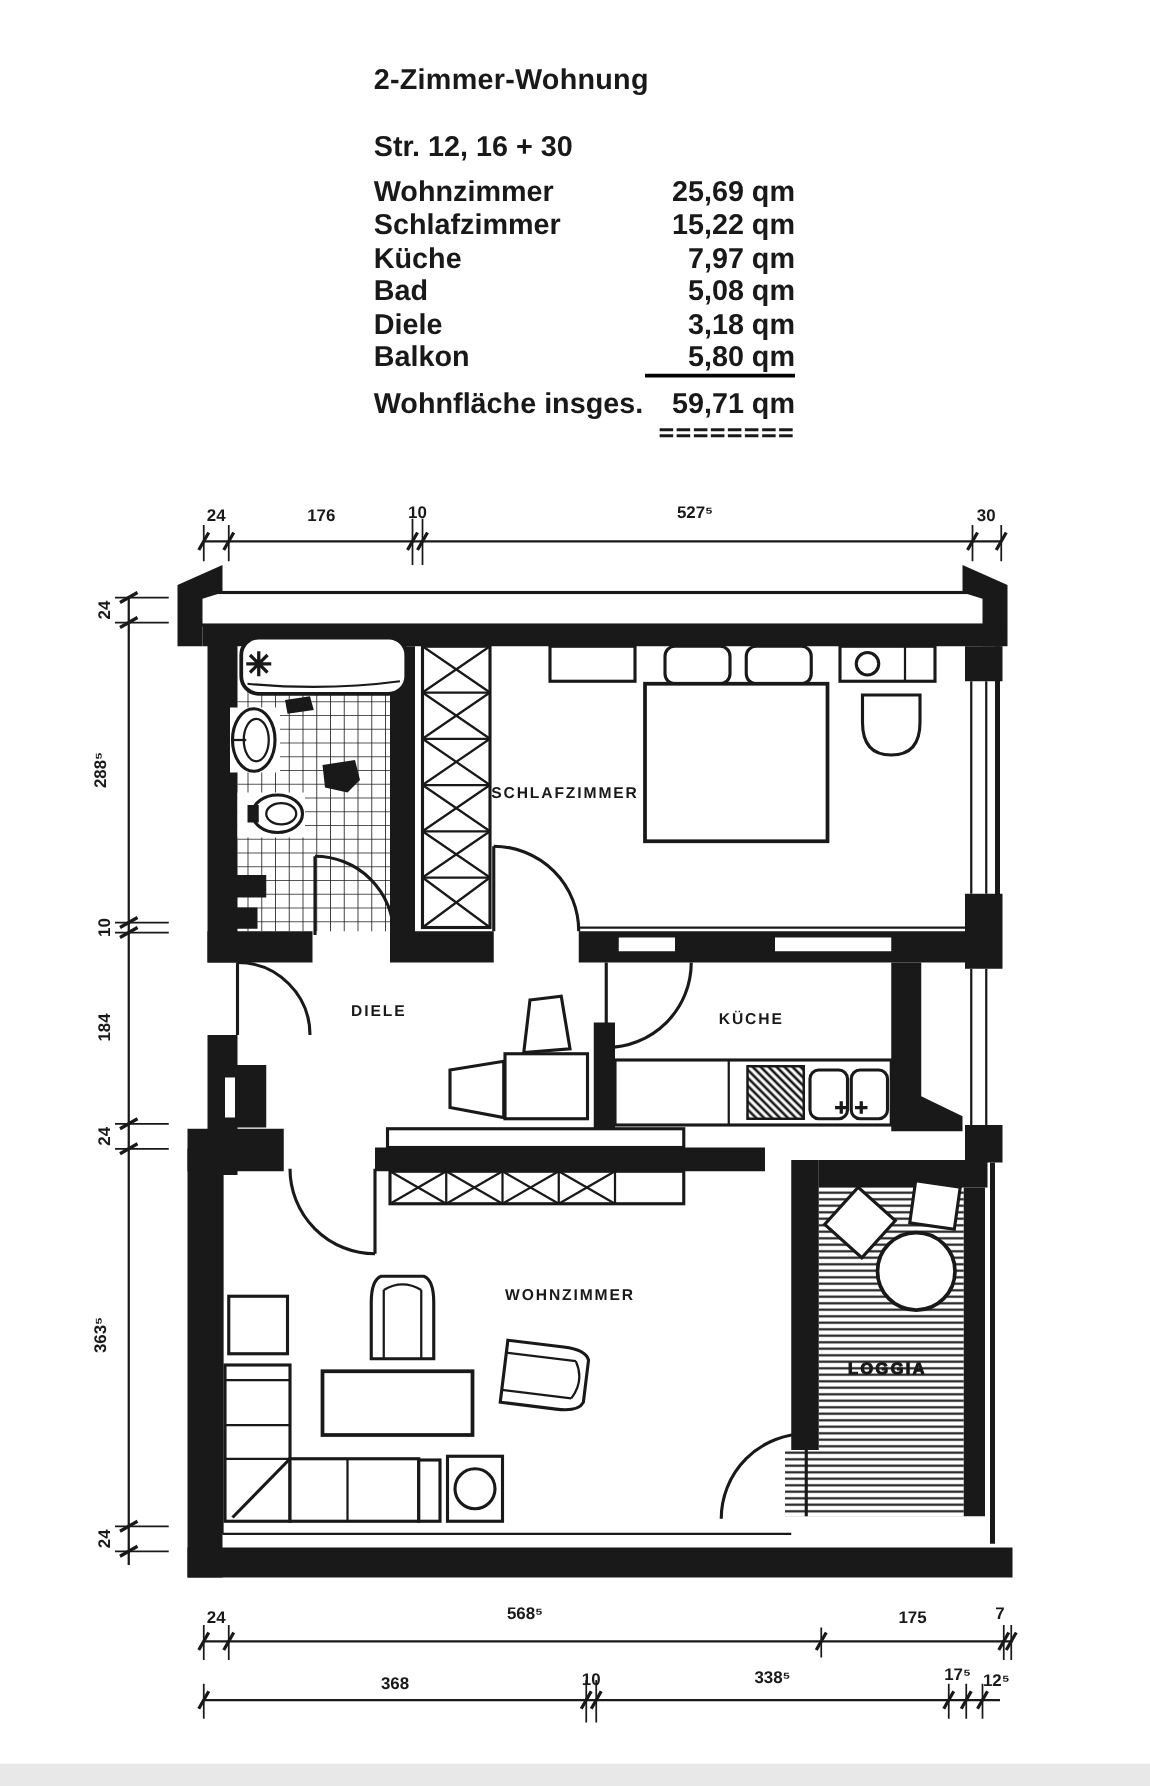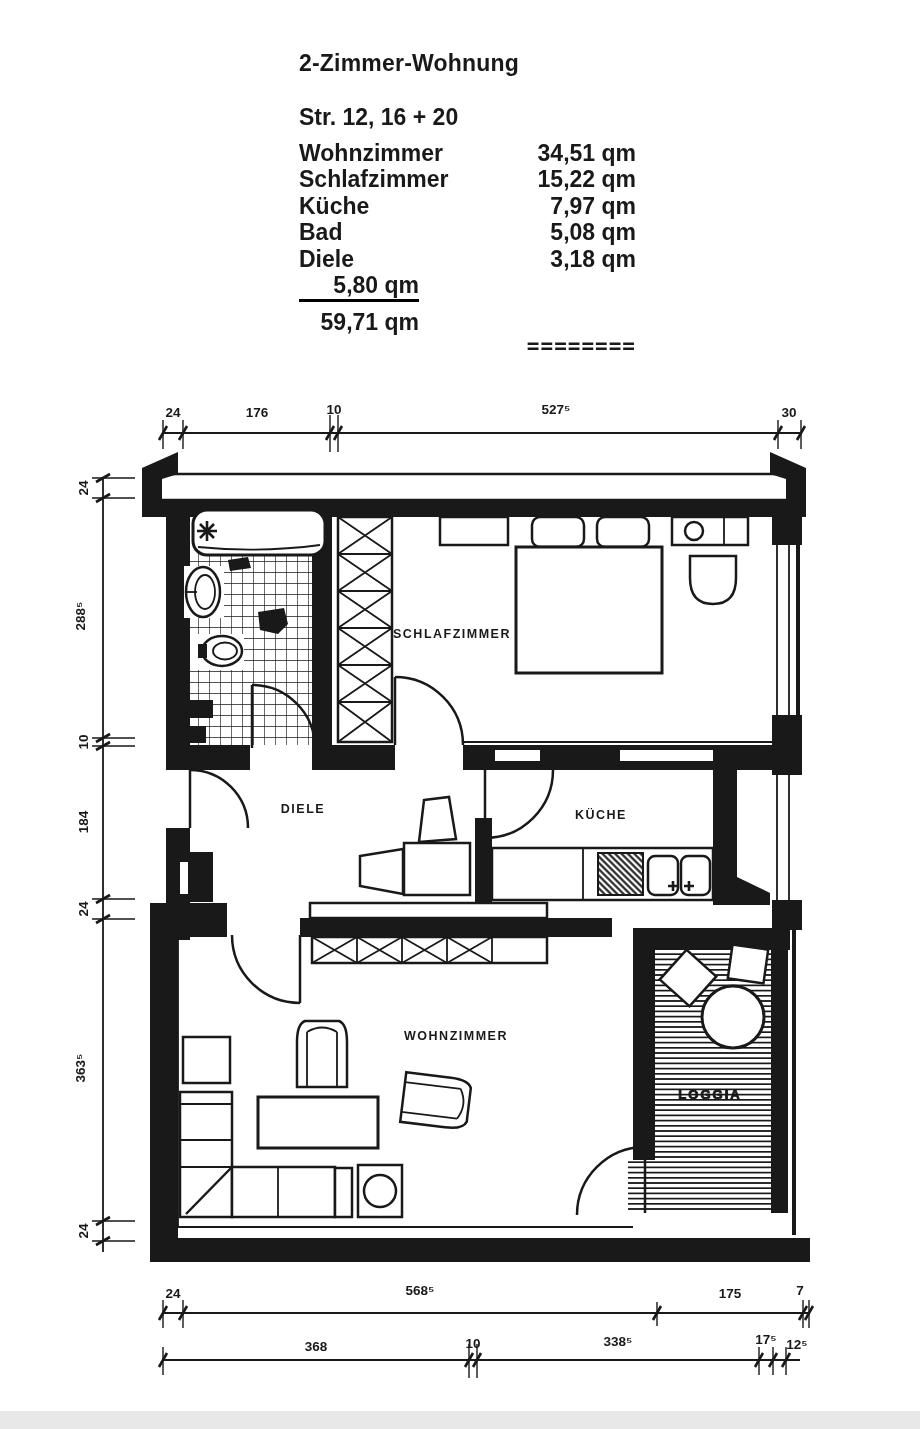--- a/index.html
+++ b/index.html
@@ -34,47 +34,49 @@
                  fill:#191919;stroke:#191919;stroke-width:.9;}
 </style>
 </head>
 <body>
 
 <div class="page">
 
   <div class="hdr">
     <div class="h-title">2-Zimmer-Wohnung</div>
     <div class="h-addr">
-      <div>Str. 12, 16 + 20</div>
+      <div>Str. 12, 16 + 30</div>
     </div>
     <div>
       <div class="a-row">
         <span class="a-label">Wohnzimmer</span>
-        <span class="a-val">34,51 qm</span>
+        <span class="a-val">25,69 qm</span>
       </div>
       <div class="a-row">
         <span class="a-label">Schlafzimmer</span>
         <span class="a-val">15,22 qm</span>
       </div>
       <div class="a-row">
         <span class="a-label">Küche</span>
         <span class="a-val">7,97 qm</span>
       </div>
       <div class="a-row">
         <span class="a-label">Bad</span>
         <span class="a-val">5,08 qm</span>
       </div>
       <div class="a-row">
         <span class="a-label">Diele</span>
         <span class="a-val">3,18 qm</span>
       </div>
       <div class="a-row">
+        <span class="a-label">Balkon</span>
         <span class="a-val uline">5,80 qm</span>
       </div>
       <div class="a-row total-row">
+        <span class="a-label">Wohnfläche insges.</span>
         <span class="a-val">59,71 qm</span>
       </div>
       <div class="equals">========</div>
     </div>
   </div>
 
   <svg class="plan-svg" width="920" height="1429" viewBox="0 0 920 1429" xmlns="http://www.w3.org/2000/svg">
     <defs>
       <pattern id="tiles" width="11" height="11" patternUnits="userSpaceOnUse">
         <path d="M11,0 H0 V11" fill="none" stroke="#191919" stroke-width="1.3"></path>

